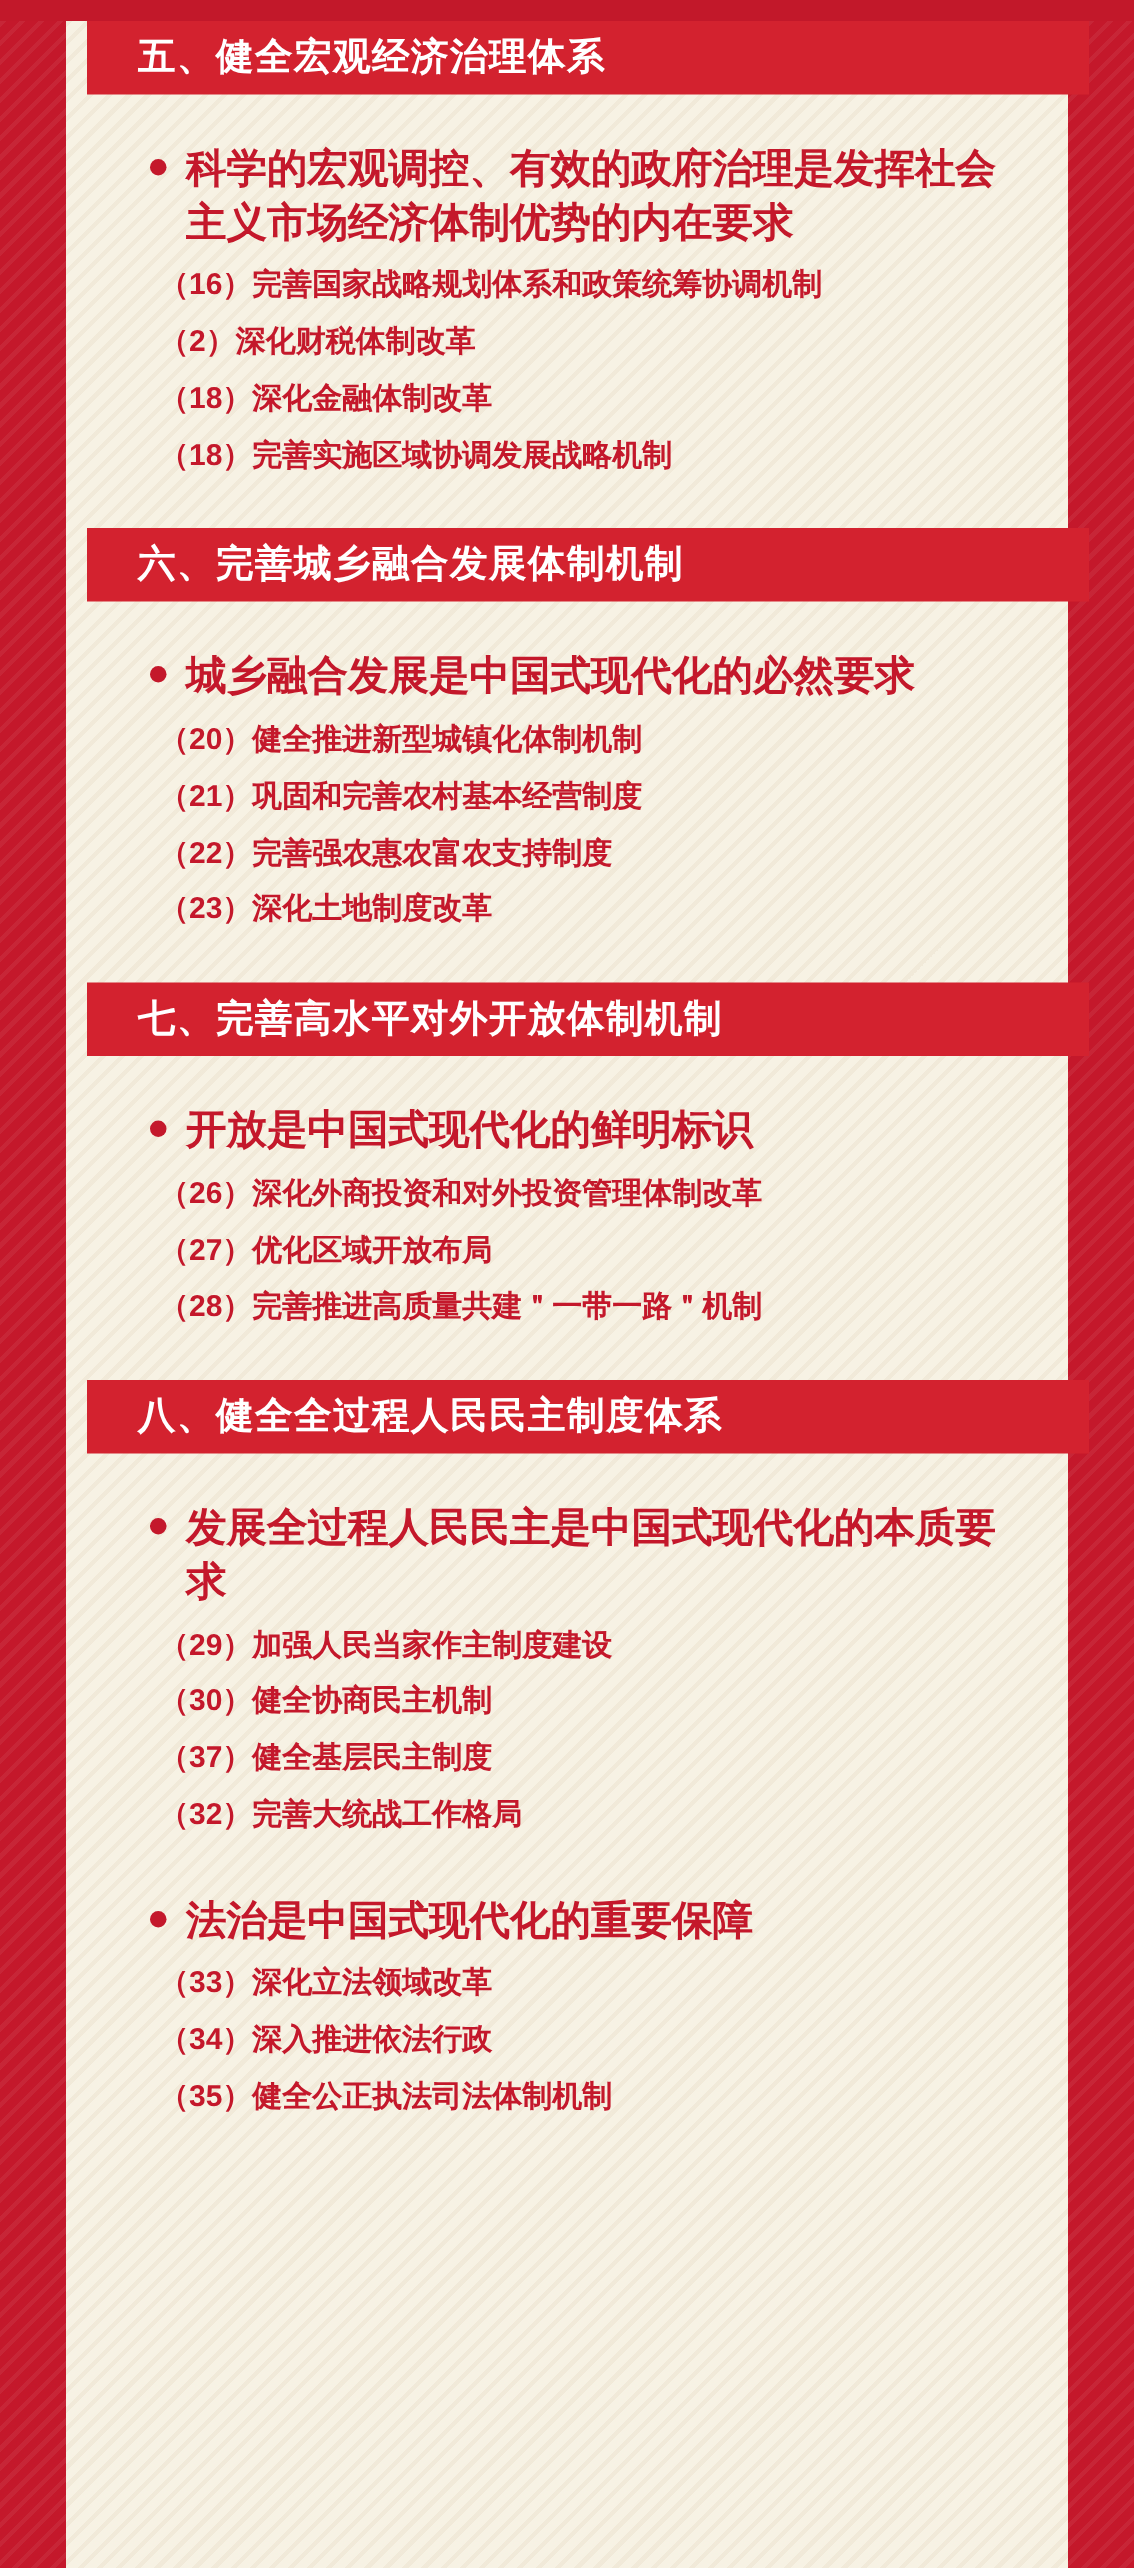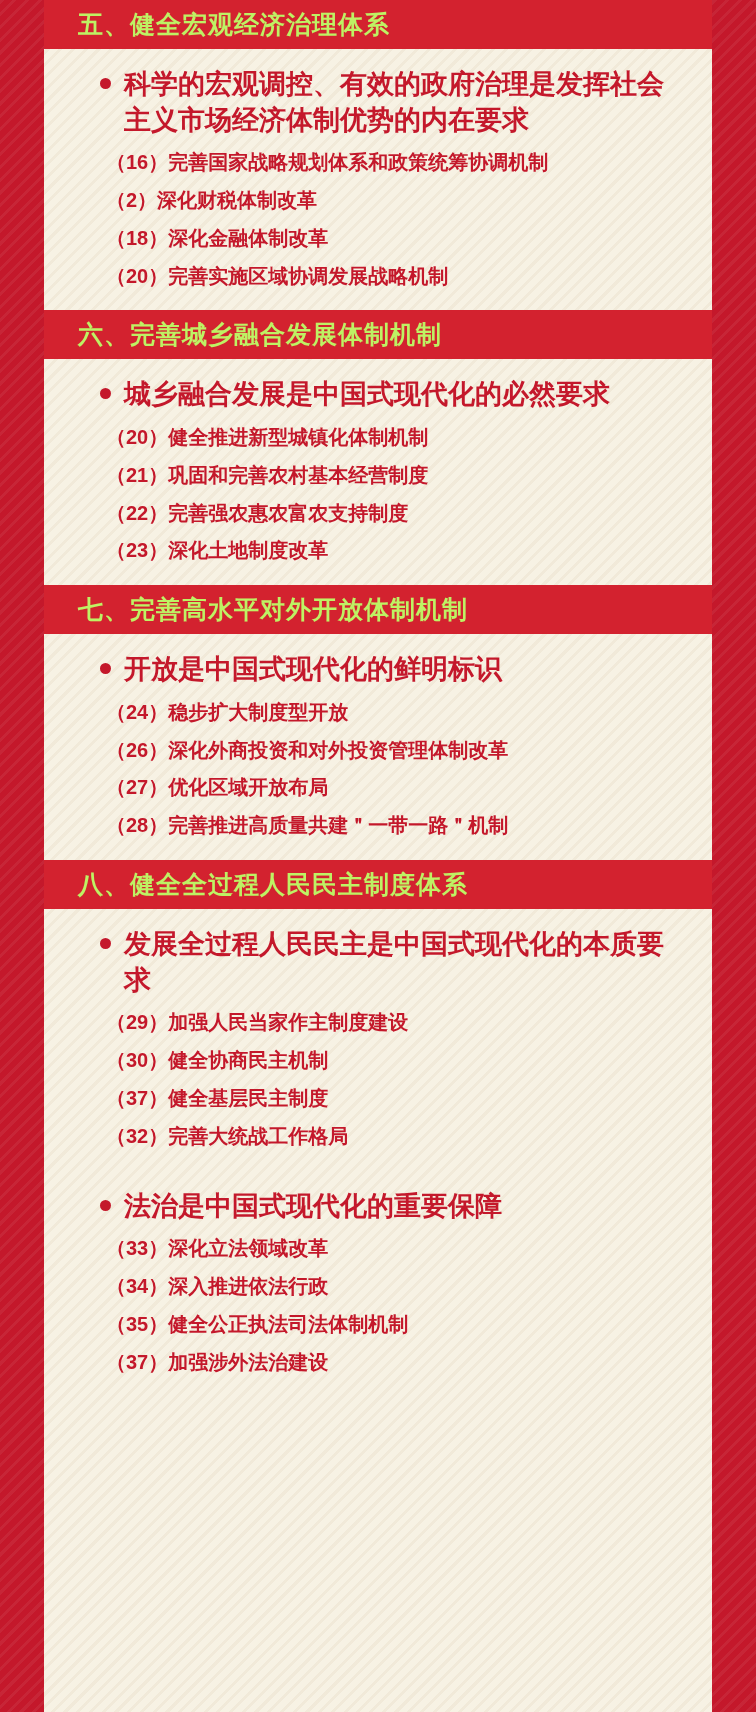--- a/index.html
+++ b/index.html
@@ -39,27 +39,27 @@
         rgba(255,255,255,0) 9px),
       linear-gradient(#f7f2e4, #f7f2e4);
     box-sizing: border-box;
     padding: 0 0 0 0;
   }
   .section {
     position: relative;
   }
   .sec-head {
     background: #d3222f;
-    color: #bef264;
+    color: #ffffff;
     font-weight: bold;
     font-size: 25px;
     line-height: 1.0;
     padding: 12px 10px 12px 34px;
     letter-spacing: 1px;
-    margin: 0;
+    margin: 14px;
     box-sizing: border-box;
     width: 668px;
   }
   .sec-body {
     padding: 8px 22px 10px 56px;
     box-sizing: border-box;
   }
   .bullet-line {
     position: relative;
     color: #c4182b;
@@ -108,21 +108,21 @@
     <div class="section">
       <div class="sec-head">五、健全宏观经济治理体系</div>
       <div class="sec-body">
         <div class="bullet-line">
           <span class="dot"></span>
           <span>科学的宏观调控、有效的政府治理是发挥社会主义市场经济体制优势的内在要求</span>
         </div>
         <div class="item">（16）完善国家战略规划体系和政策统筹协调机制</div>
         <div class="item">（2）深化财税体制改革</div>
         <div class="item">（18）深化金融体制改革</div>
-        <div class="item">（20）完善实施区域协调发展战略机制</div>
+        <div class="item">（18）完善实施区域协调发展战略机制</div>
       </div>
     </div>
 
     <div class="section">
       <div class="sec-head">六、完善城乡融合发展体制机制</div>
       <div class="sec-body">
         <div class="bullet-line">
           <span class="dot"></span>
           <span>城乡融合发展是中国式现代化的必然要求</span>
         </div>
@@ -133,21 +133,20 @@
       </div>
     </div>
 
     <div class="section">
       <div class="sec-head">七、完善高水平对外开放体制机制</div>
       <div class="sec-body">
         <div class="bullet-line">
           <span class="dot"></span>
           <span>开放是中国式现代化的鲜明标识</span>
         </div>
-        <div class="item">（24）稳步扩大制度型开放</div>
         <div class="item">（26）深化外商投资和对外投资管理体制改革</div>
         <div class="item">（27）优化区域开放布局</div>
         <div class="item">（28）完善推进高质量共建＂一带一路＂机制</div>
       </div>
     </div>
 
     <div class="section">
       <div class="sec-head">八、健全全过程人民民主制度体系</div>
       <div class="sec-body">
         <div class="bullet-line">
@@ -163,18 +162,17 @@
 
     <div class="section">
       <div class="sec-body">
         <div class="bullet-line">
           <span class="dot"></span>
           <span>法治是中国式现代化的重要保障</span>
         </div>
         <div class="item">（33）深化立法领域改革</div>
         <div class="item">（34）深入推进依法行政</div>
         <div class="item">（35）健全公正执法司法体制机制</div>
-        <div class="item">（37）加强涉外法治建设</div>
       </div>
     </div>
 
   </div>
 </div>
 
 </body></html>

